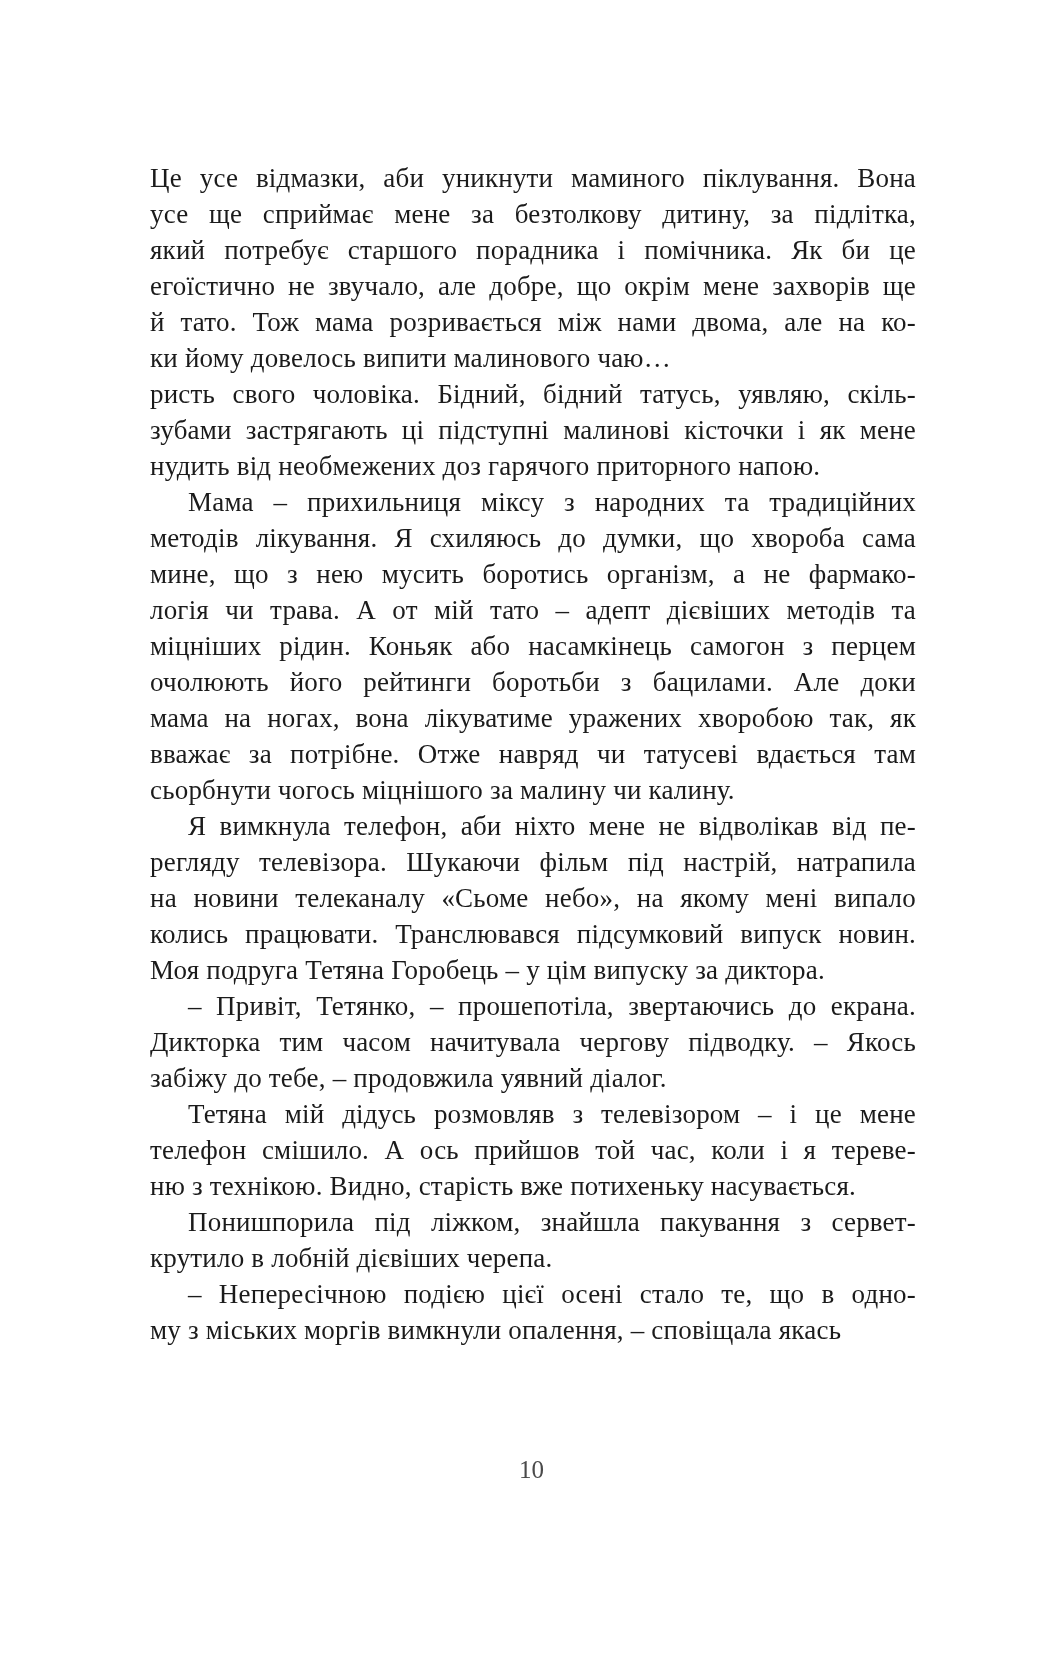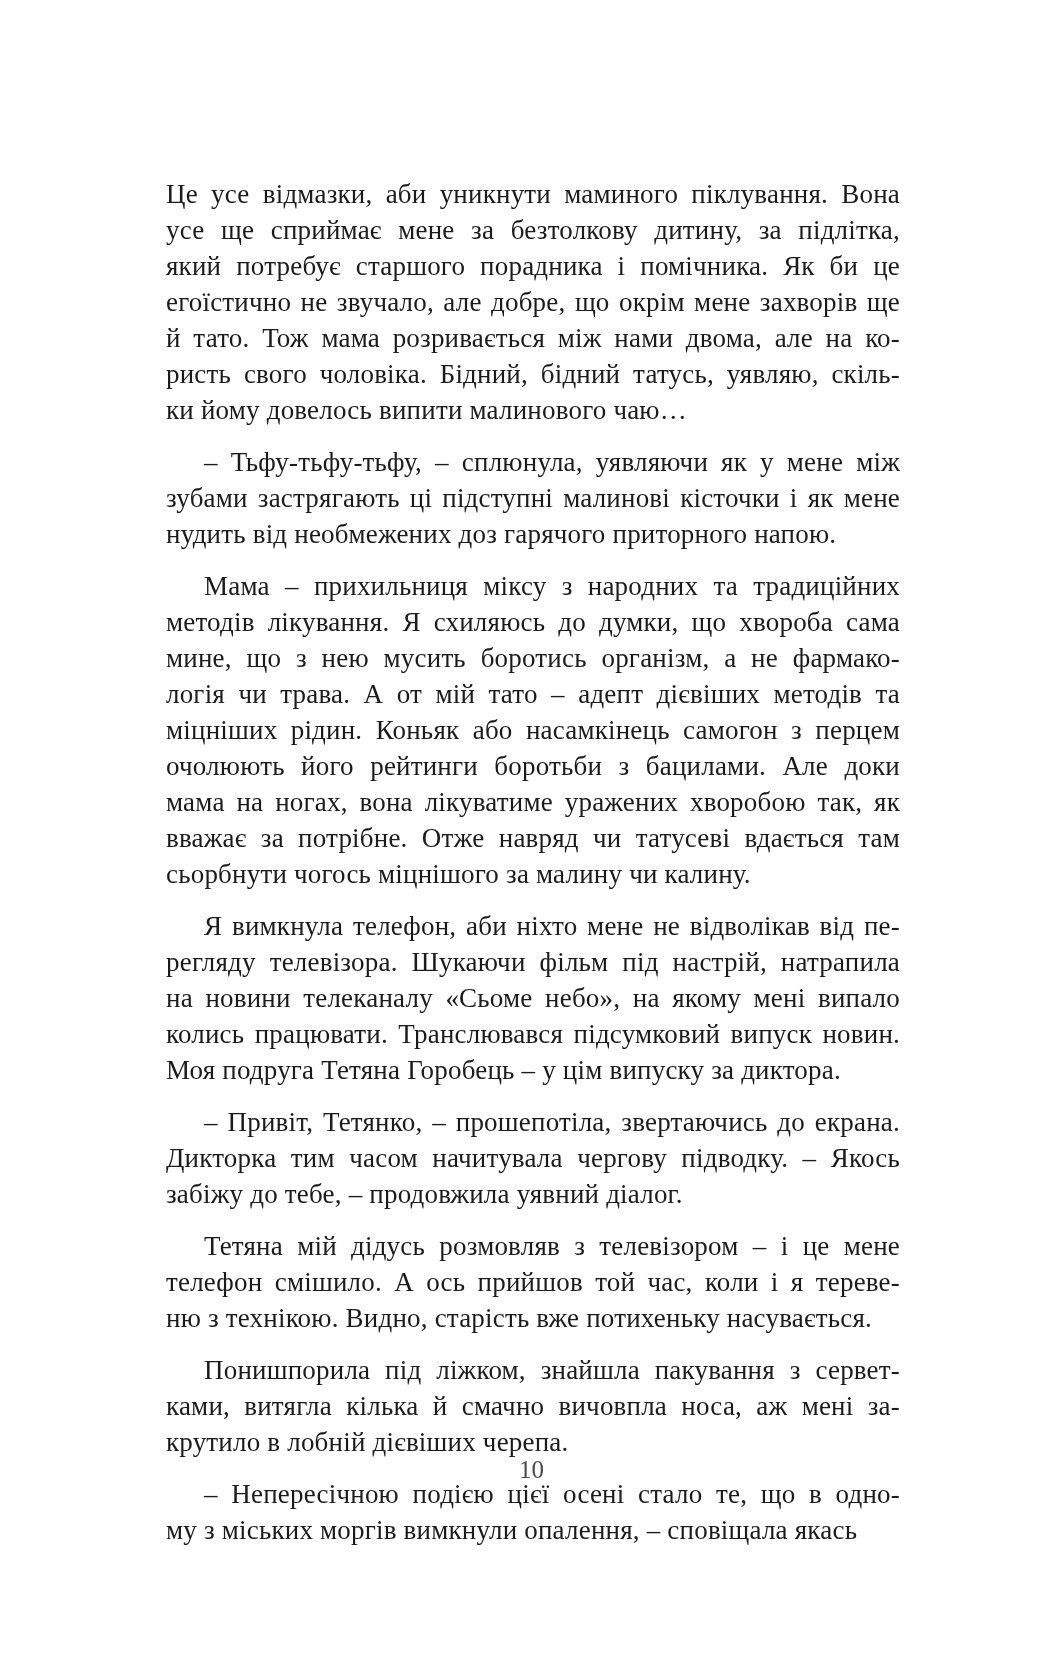--- a/index.html
+++ b/index.html
@@ -19,21 +19,21 @@
   .text-block {
     position: absolute;
     left: 150px;
     top: 160px;
     width: 766px;
     font-size: 27px;
     line-height: 36px;
     letter-spacing: 0.2px;
   }
   .para {
-    margin: 16px;
+    margin: 0;
     padding: 0;
   }
   .line {
     text-align: justify;
     text-align-last: justify;
     white-space: normal;
   }
   .line.last {
     text-align-last: left;
   }
@@ -54,25 +54,24 @@
 <body>
 
 <div class="page">
   <div class="text-block">
       <div class="para">
         <div class="line first">Це усе відмазки, аби уникнути маминого піклування. Вона</div>
         <div class="line">усе ще сприймає мене за безтолкову дитину, за підлітка,</div>
         <div class="line">який потребує старшого порадника і помічника. Як би це</div>
         <div class="line">егоїстично не звучало, але добре, що окрім мене захворів ще</div>
         <div class="line">й тато. Тож мама розривається між нами двома, але на ко-</div>
+        <div class="line last">ки йому довелось випити малинового чаю…</div>
         <div class="line">ристь свого чоловіка. Бідний, бідний татусь, уявляю, скіль-</div>
-        <div class="line last">ки йому довелось випити малинового чаю…</div>
       </div>
       <div class="para indent">
-        <div class="line first">– Тьфу-тьфу-тьфу, – сплюнула, уявляючи як у мене між</div>
         <div class="line">зубами застрягають ці підступні малинові кісточки і як мене</div>
         <div class="line last">нудить від необмежених доз гарячого приторного напою.</div>
       </div>
       <div class="para indent">
         <div class="line first">Мама – прихильниця міксу з народних та традиційних</div>
         <div class="line">методів лікування. Я схиляюсь до думки, що хвороба сама</div>
         <div class="line">мине, що з нею мусить боротись організм, а не фармако-</div>
         <div class="line">логія чи трава. А от мій тато – адепт дієвіших методів та</div>
         <div class="line">міцніших рідин. Коньяк або насамкінець самогон з перцем</div>
         <div class="line">очолюють його рейтинги боротьби з бацилами. Але доки</div>
@@ -92,21 +91,20 @@
         <div class="line">Дикторка тим часом начитувала чергову підводку. – Якось</div>
         <div class="line last">забіжу до тебе, – продовжила уявний діалог.</div>
       </div>
       <div class="para indent">
         <div class="line first">Тетяна мій дідусь розмовляв з телевізором – і це мене</div>
         <div class="line">телефон смішило. А ось прийшов той час, коли і я тереве-</div>
         <div class="line last">ню з технікою. Видно, старість вже потихеньку насувається.</div>
       </div>
       <div class="para indent">
         <div class="line first">Понишпорила під ліжком, знайшла пакування з сервет-</div>
-        <div class="line">ками, витягла кілька й смачно вичовпла носа, аж мені за-</div>
         <div class="line last">крутило в лобній дієвіших черепа.</div>
       </div>
       <div class="para indent">
         <div class="line first">– Непересічною подією цієї осені стало те, що в одно-</div>
         <div class="line last">му з міських моргів вимкнули опалення, – сповіщала якась</div>
       </div>
     </div>
   <div class="page-number">10</div>
 </div>
 

